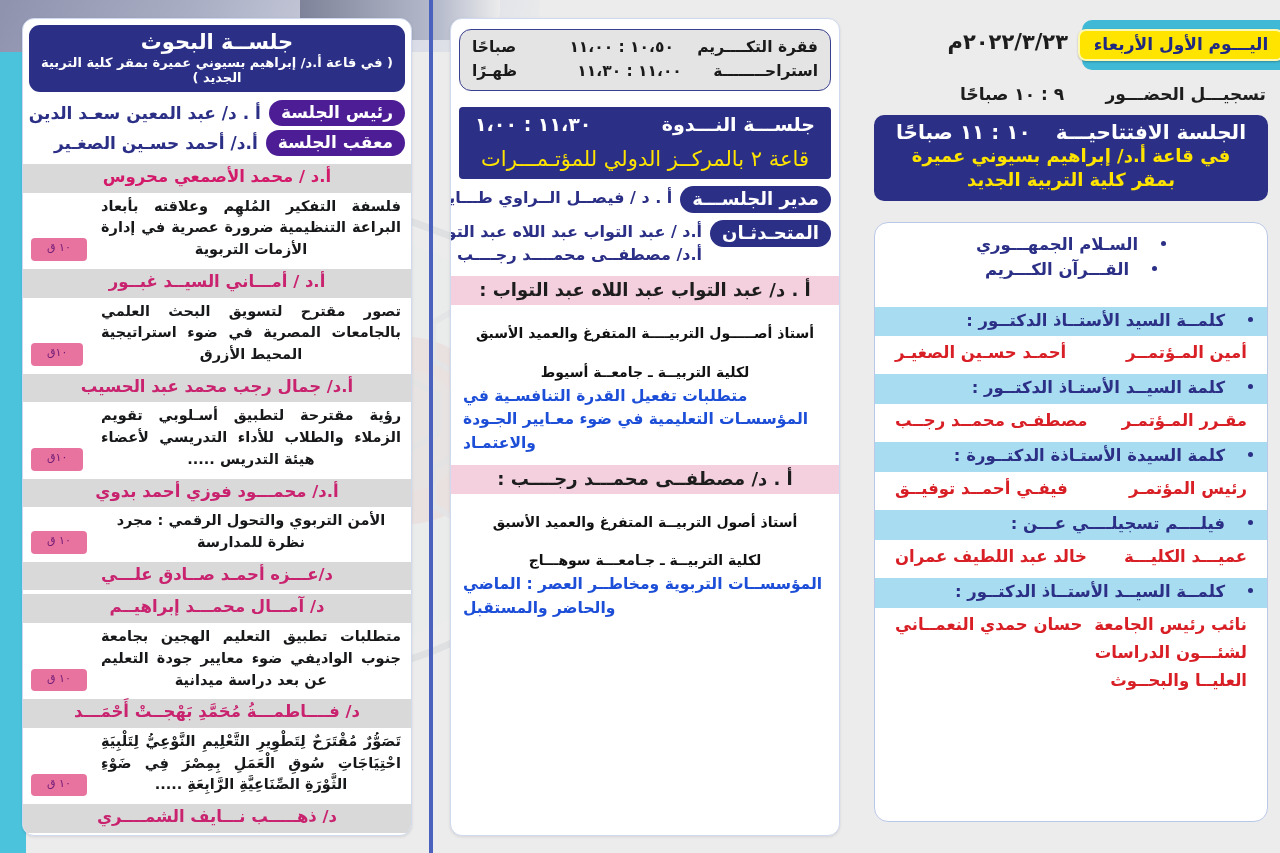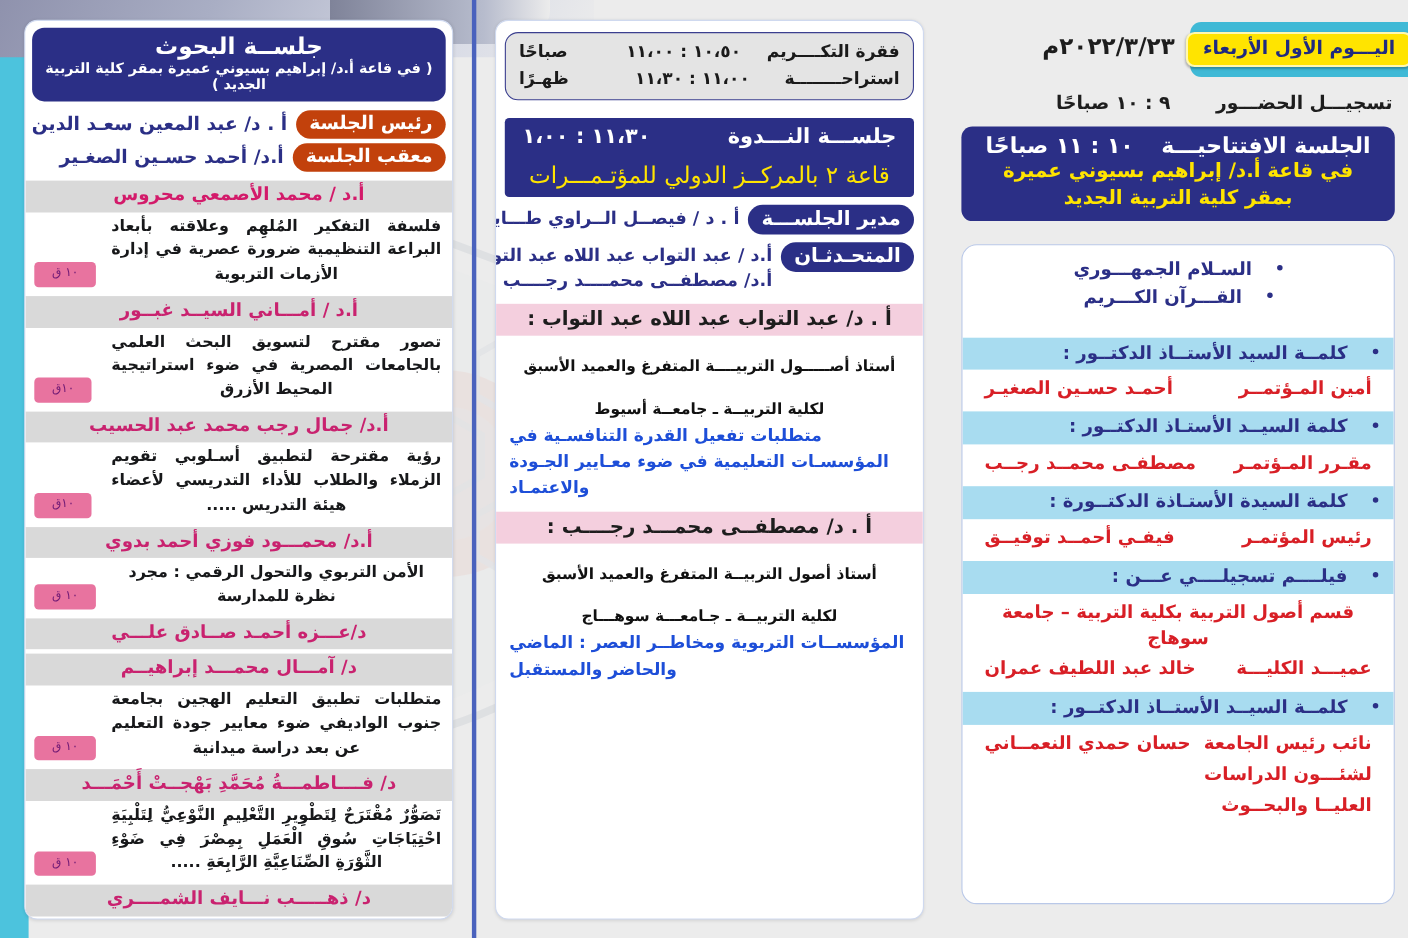--- a/index.html
+++ b/index.html
@@ -123,21 +123,21 @@
 
   .role-rows { padding: 6px 0 2px 0; }
   .role-row {
     display: flex;
     align-items: center;
     justify-content: flex-start;
     gap: 8px;
     padding: 2px 6px 2px 4px;
   }
   .role-pill {
-    background: #c2410c;
+    background: #4c1d95;
     color: #fff;
     font-size: 17px;
     font-weight: 700;
     border-radius: 13px;
     padding: 2px 12px 4px 12px;
     white-space: nowrap;
     flex: 0 0 auto;
   }
   .role-name {
     color: #2b2f86;
@@ -651,21 +651,20 @@
         <span class="ti">رئيس المؤتمـر</span>
         <span class="nm">فيفـي أحمــد توفيــق</span>
       </div>
 
       <div class="ag-hl">
         <div class="ag-bullet">
           <span class="dot"></span>
           <span>فيلــــم تسجيلــــي عـــن :</span>
         </div>
       </div>
-      <div class="ag-center">قسم أصول التربية بكلية التربية – جامعة سوهاج</div>
 
       <div class="ag-person">
         <span class="ti">عميـــد الكليـــة</span>
         <span class="nm">خالد عبد اللطيف عمران</span>
       </div>
 
       <div class="ag-hl">
         <div class="ag-bullet">
           <span class="dot"></span>
           <span>كلمــة السيــد الأستــاذ الدكتــور :</span>

